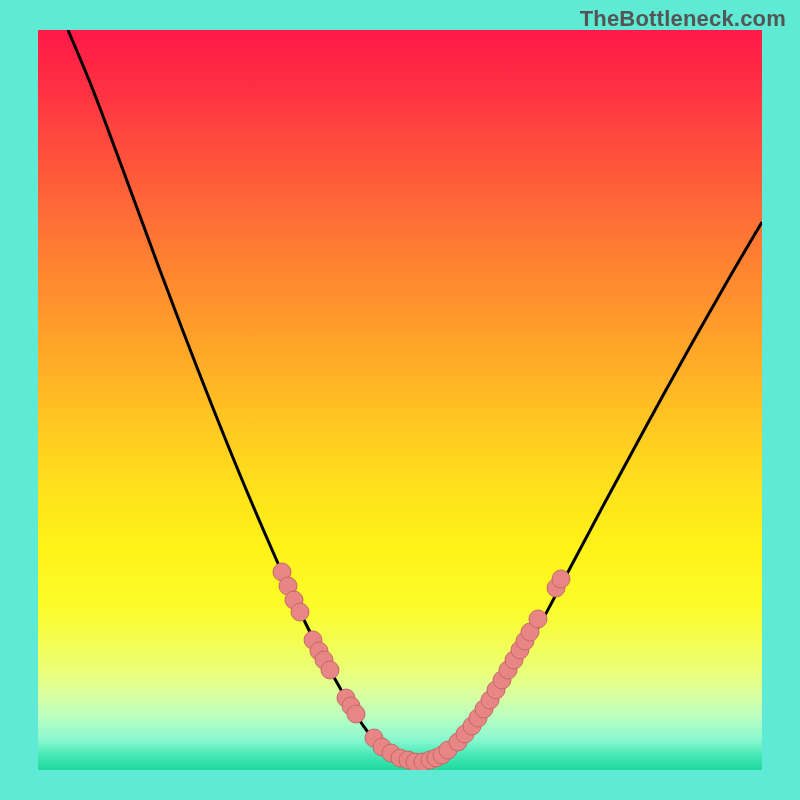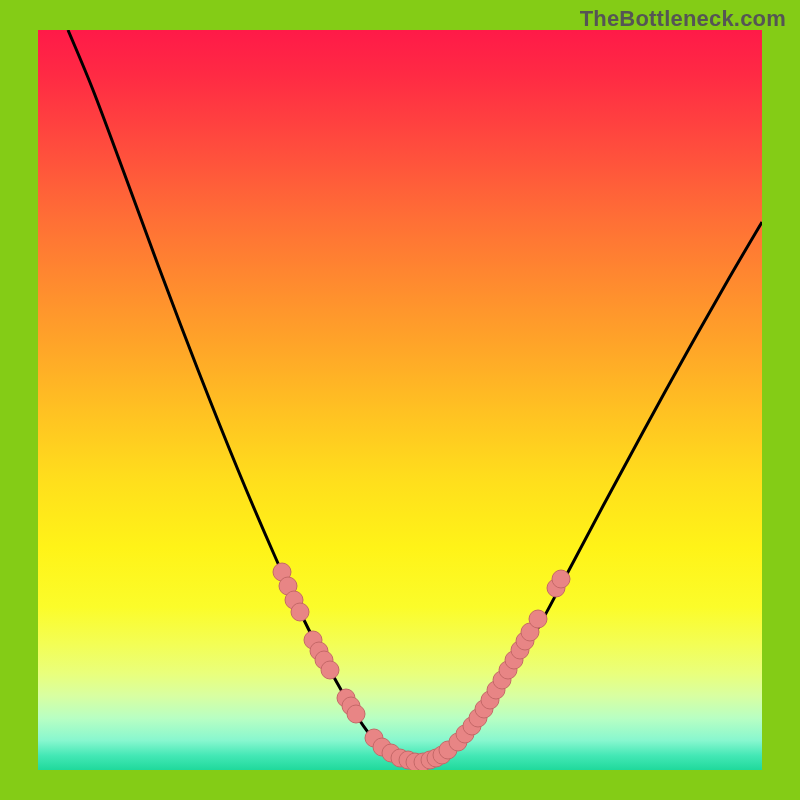--- a/index.html
+++ b/index.html
@@ -9,21 +9,21 @@
     height: 800px;
     background: #000;
     overflow: hidden;
   }
   .frame {
     position: absolute;
     left: 0;
     top: 0;
     width: 800px;
     height: 800px;
-    background: #84cc16;
+    background: #5eead4;
   }
   .plot-area {
     position: absolute;
     left: 38px;
     top: 30px;
     width: 724px;
     height: 740px;
     overflow: hidden;
   }
   .gradient {

